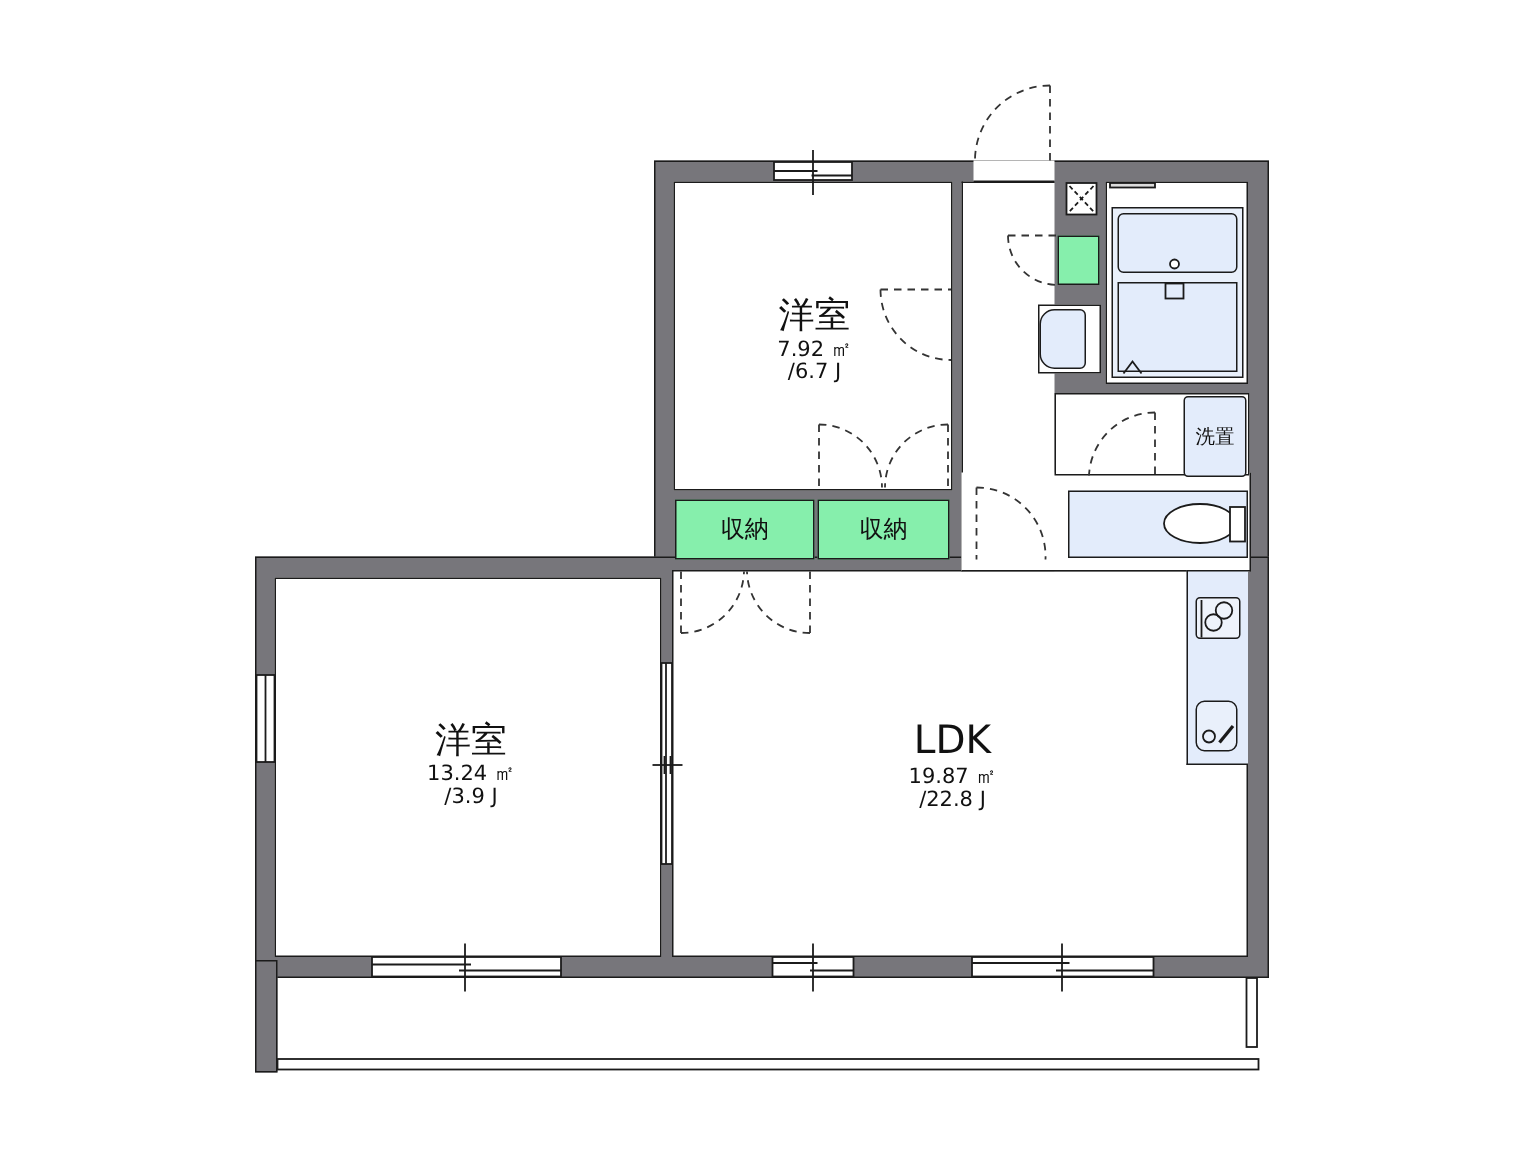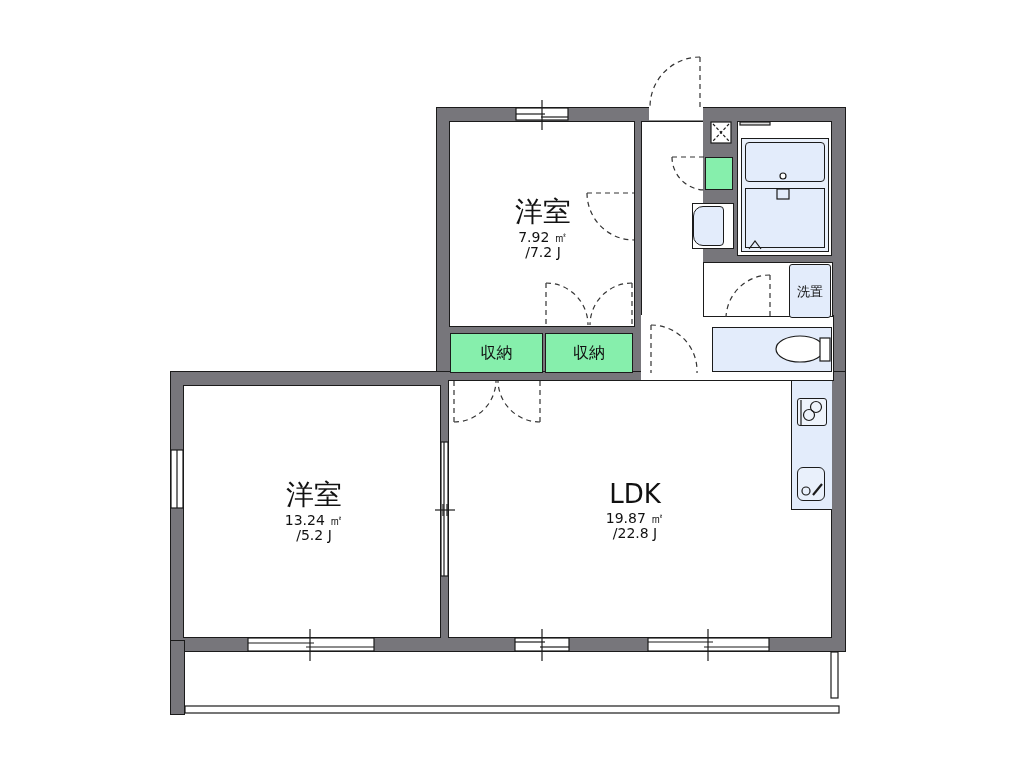--- a/index.html
+++ b/index.html
@@ -4,21 +4,21 @@
 <style>
   html, body { margin:0; padding:0; background:#ffffff; }
   body { width:1016px; height:772px; position:relative; overflow:hidden;
          font-family:"DejaVu Sans", "Liberation Sans", sans-serif; }
   .plan { position:absolute; left:0; top:0; width:1016px; height:772px; }
   .wall { position:absolute; background:#77767b; box-sizing:border-box; border:1.5px solid #1b1b1b; }
   .room { position:absolute; background:#ffffff; box-sizing:border-box; border:1.5px solid #1b1b1b; }
   .storage { position:absolute; background:#86efac; box-sizing:border-box; border:1.5px solid #1b1b1b; }
   .fixture { position:absolute; background:#e3ecfb; box-sizing:border-box; border:1.5px solid #1b1b1b; }
   .label { position:absolute; text-align:center; color:#111; line-height:1; }
-  .room-name { font-size:28px; }
+  .room-name { font-size:24px; }
   .room-area { font-size:14px; line-height:15px;text-align:center; }
   .small-label { font-size:16px; }
   .tiny-label { font-size:13px; }
   svg.overlay { position:absolute; left:0; top:0; width:1016px; height:772px; pointer-events:none; }
 </style>
 </head>
 <body>
 
 <div class="plan">
 
@@ -60,26 +60,26 @@
 
   <div class="fixture" style="left:712px; top:327px; width:120px; height:45px;"></div>
 
   <div class="fixture" style="left:791px; top:380px; width:41px; height:130px; border-right:none;"></div>
   <div class="fixture" style="left:797px; top:398px; width:30px; height:28px; border-radius:3px; background:#eef3fb;"></div>
   <div class="fixture" style="left:797px; top:467px; width:28px; height:34px; border-radius:6px; background:#e9f0fb;"></div>
 
   <div class="label" style="left:484px; top:198px; width:118px;">
     <div class="room-name">洋室</div>
     <div class="room-area" style="margin-top:4px;">7.92 ㎡</div>
-    <div class="room-area">/7.2 J</div>
+    <div class="room-area">/6.7 J</div>
   </div>
   <div class="label" style="left:255px; top:481px; width:118px;">
     <div class="room-name">洋室</div>
     <div class="room-area" style="margin-top:4px;">13.24 ㎡</div>
-    <div class="room-area">/5.2 J</div>
+    <div class="room-area">/3.9 J</div>
   </div>
   <div class="label" style="left:576px; top:481px; width:118px;">
     <div class="room-name" style="font-size:26px;">LDK</div>
     <div class="room-area" style="margin-top:4px;">19.87 ㎡</div>
     <div class="room-area">/22.8 J</div>
   </div>
 
   <svg class="overlay" viewBox="0 0 1016 772">
     <g stroke="#1b1b1b" stroke-width="1.2" fill="#ffffff">
 

